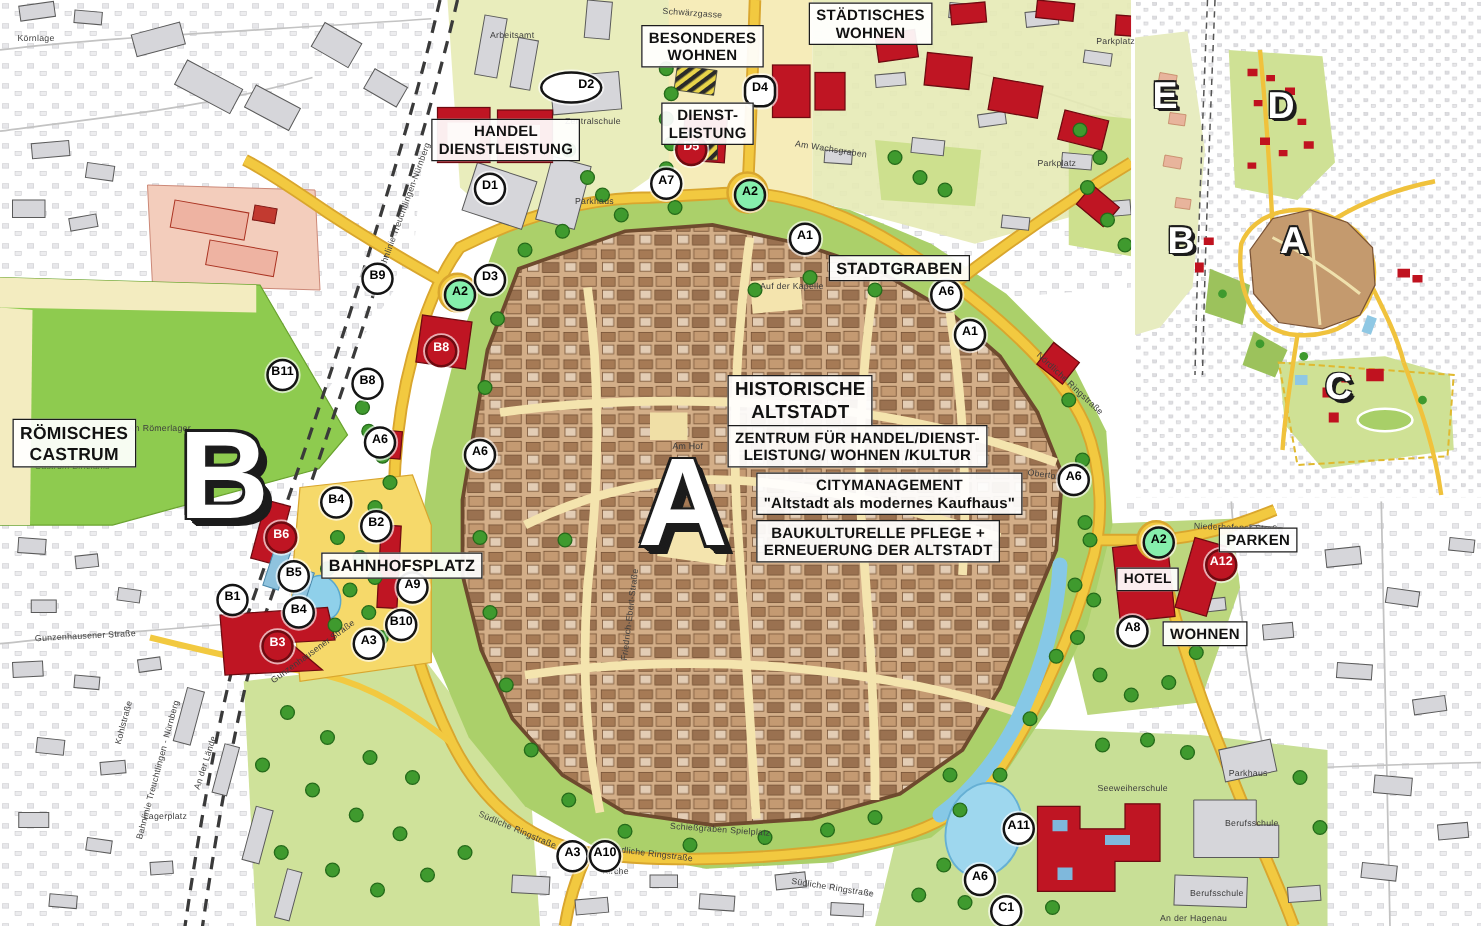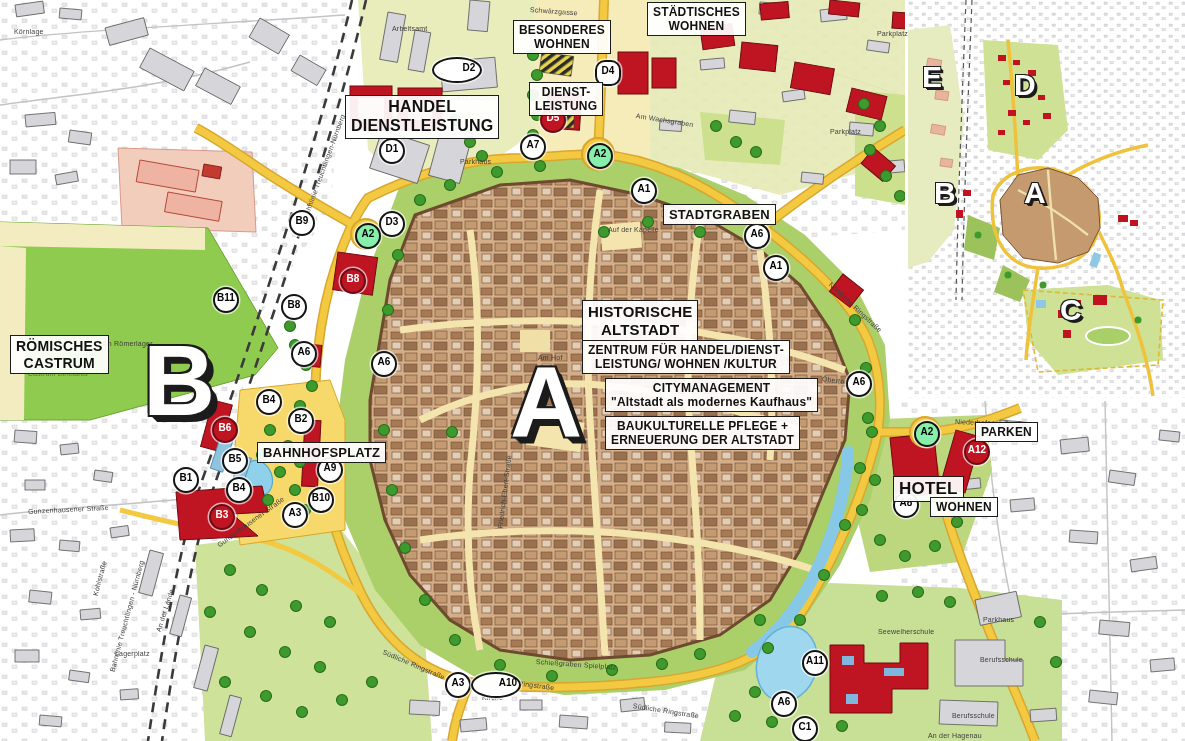--- a/index.html
+++ b/index.html
@@ -639,35 +639,35 @@
       <div class="insetletter" style="left: 152px; top: 295px; font-size: 30px;">C</div>
     </div>
 
   <div id="labels-layer">
       <div class="maplabel" style="left: 647px; top: 2px; font-size: 12px;">STÄDTISCHES
 WOHNEN</div>
       <div class="maplabel" style="left: 513px; top: 20px; font-size: 12px;">BESONDERES
 WOHNEN</div>
       <div class="maplabel" style="left: 529px; top: 82px; font-size: 12px;">DIENST-
 LEISTUNG</div>
-      <div class="maplabel" style="left: 345px; top: 95px; font-size: 16px;">HANDEL
+      <div class="maplabel" style="left: 345px; top: 95px; font-size: 12px;">HANDEL
 DIENSTLEISTUNG</div>
       <div class="maplabel" style="left: 663px; top: 204px; font-size: 13px;">STADTGRABEN</div>
       <div class="maplabel" style="left: 582px; top: 300px; font-size: 15px;">HISTORISCHE
 ALTSTADT</div>
       <div class="maplabel" style="left: 582px; top: 340px; font-size: 12px;">ZENTRUM FÜR HANDEL/DIENST-
 LEISTUNG/ WOHNEN /KULTUR</div>
       <div class="maplabel" style="left: 605px; top: 378px; font-size: 12px;">CITYMANAGEMENT
 "Altstadt als modernes Kaufhaus"</div>
       <div class="maplabel" style="left: 605px; top: 416px; font-size: 12px;">BAUKULTURELLE PFLEGE +
 ERNEUERUNG DER ALTSTADT</div>
       <div class="maplabel" style="left: 10px; top: 335px; font-size: 14px;">RÖMISCHES
 CASTRUM</div>
       <div class="maplabel" style="left: 257px; top: 442px; font-size: 13px;">BAHNHOFSPLATZ</div>
-      <div class="maplabel" style="left: 893px; top: 476px; font-size: 17px;">HOTEL</div>
+      <div class="maplabel" style="left: 893px; top: 454px; font-size: 11px;">HOTEL</div>
       <div class="maplabel" style="left: 975px; top: 422px; font-size: 12px;">PARKEN</div>
       <div class="maplabel" style="left: 930px; top: 497px; font-size: 12px;">WOHNEN</div>
     </div>
   <div id="markers-layer">
       <div class="marker white" style="left: 390px; top: 149px;">D1</div>
       <div class="marker white" style="left: 443px; top: 68px; padding-left: 24px;">D2</div>
       <div class="marker white" style="left: 390px; top: 222px;">D3</div>
       <div class="marker white" style="left: 606px; top: 71px; border-radius: 10px;">D4</div>
       <div class="marker red" style="left: 551px; top: 118px;">D5</div>
       <div class="marker white" style="left: 531px; top: 145px;">A7</div>
@@ -690,21 +690,21 @@
       <div class="marker white" style="left: 328px; top: 468px;">A9</div>
       <div class="marker white" style="left: 319px; top: 498px;">B10</div>
       <div class="marker white" style="left: 293px; top: 513px;">A3</div>
       <div class="marker white" style="left: 642px; top: 189px;">A1</div>
       <div class="marker white" style="left: 755px; top: 234px;">A6</div>
       <div class="marker white" style="left: 774px; top: 266px;">A1</div>
       <div class="marker white" style="left: 857px; top: 382px;">A6</div>
       <div class="marker red" style="left: 975px; top: 450px;">A12</div>
       <div class="marker white" style="left: 904px; top: 503px;">A8</div>
       <div class="marker white" style="left: 456px; top: 683px;">A3</div>
-      <div class="marker white" style="left: 482px; top: 683px; padding-left: 24px;">A10</div>
+      <div class="marker white" style="left: 482px; top: 683px;">A10</div>
       <div class="marker white" style="left: 813px; top: 661px;">A11</div>
       <div class="marker white" style="left: 782px; top: 702px;">A6</div>
       <div class="marker white" style="left: 803px; top: 727px;">C1</div>
     </div>
   <div id="streets-layer">
       <div class="slabel" style="left: 14px; top: 28px; transform: rotate(0deg);">Körnlage</div>
       <div class="slabel" style="left: 530px; top: 6px; transform: rotate(4deg);">Schwärzgasse</div>
       <div class="slabel" style="left: 392px; top: 25px; transform: rotate(0deg);">Arbeitsamt</div>
       <div class="slabel" style="left: 452px; top: 94px; transform: rotate(0deg);">Zentralschule</div>
       <div class="slabel" style="left: 460px; top: 158px; transform: rotate(0deg);">Parkhaus</div>

